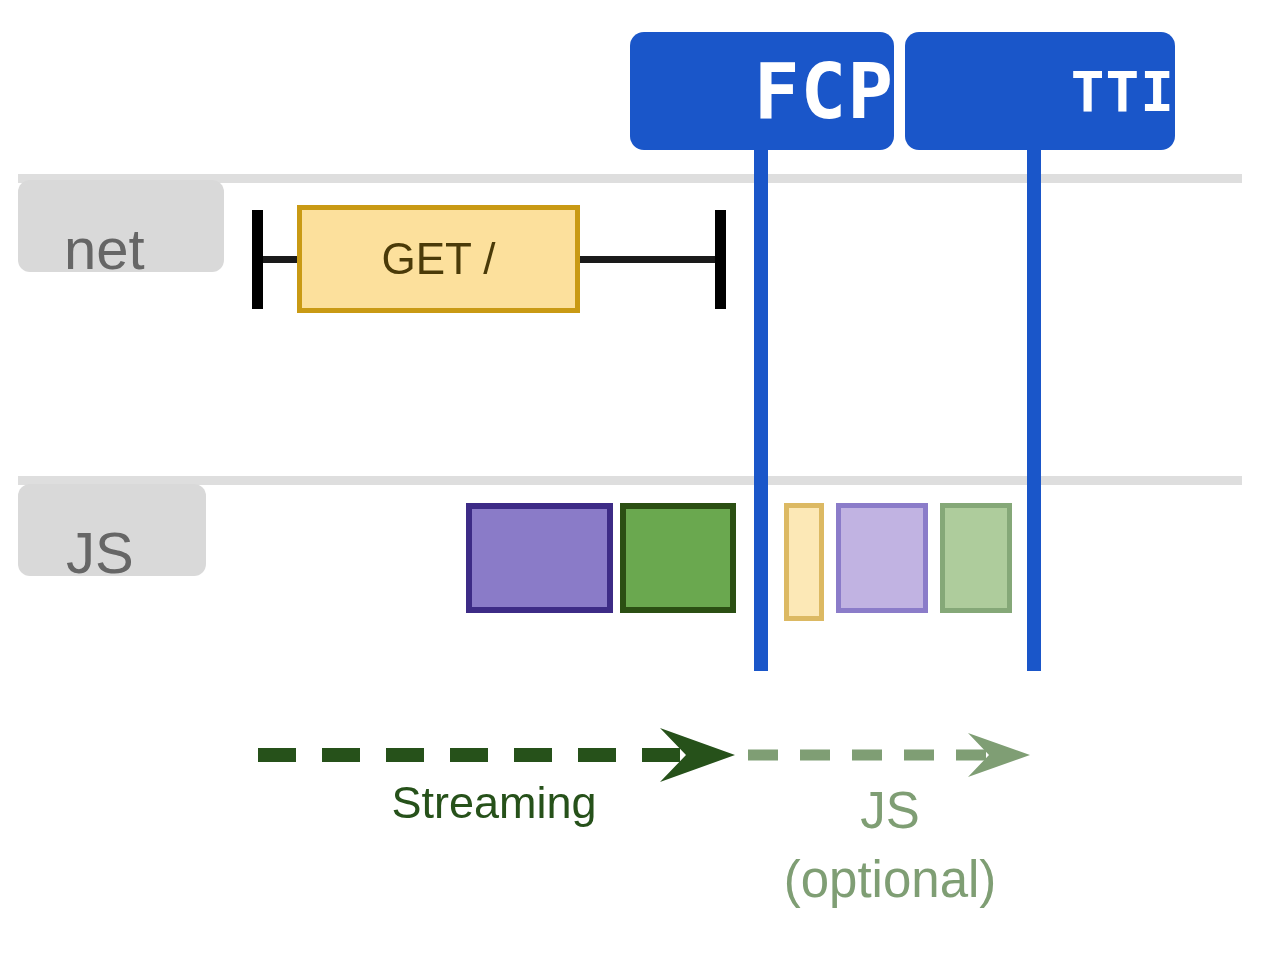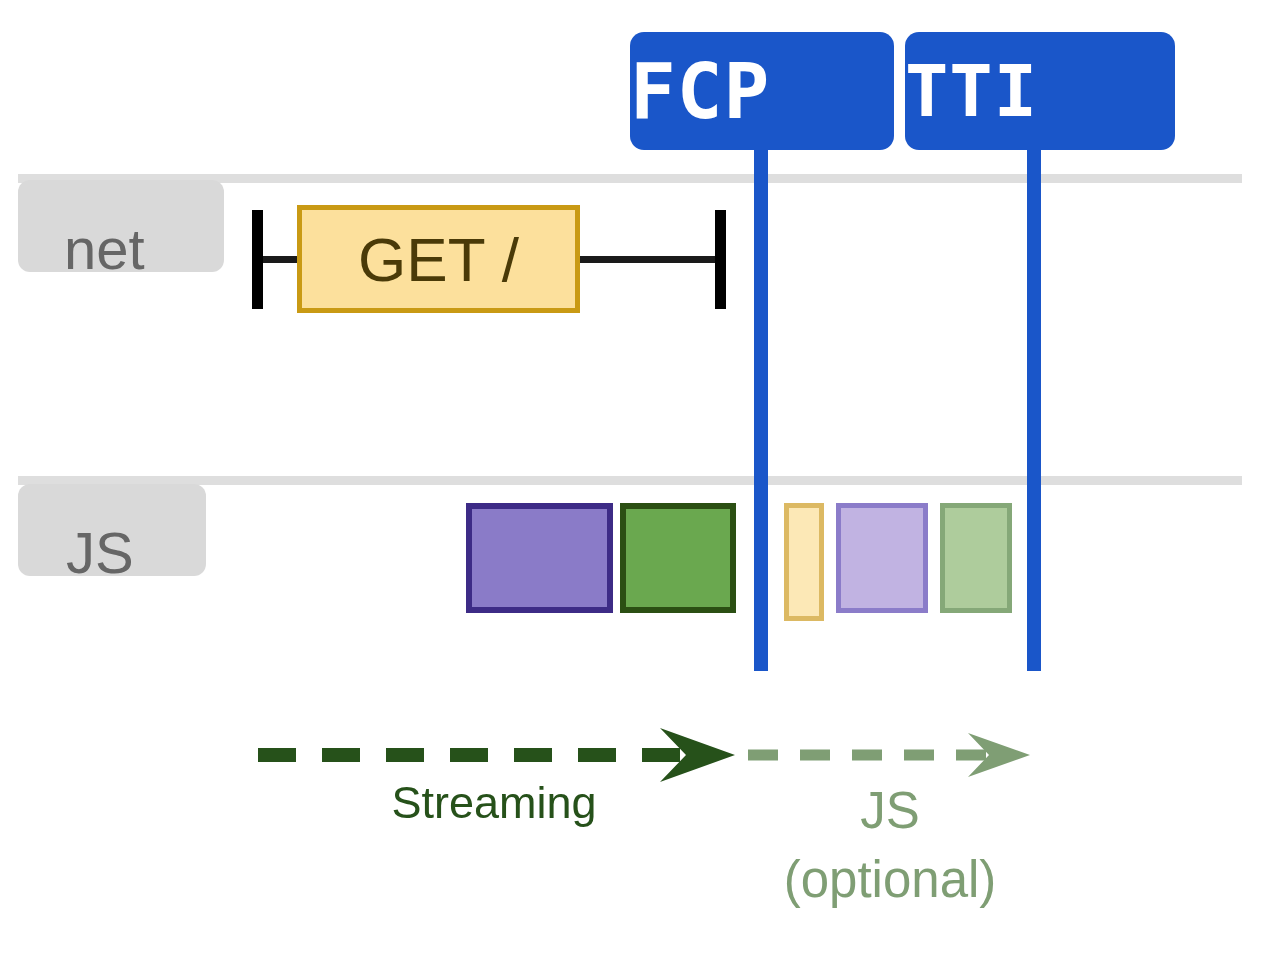--- a/index.html
+++ b/index.html
@@ -19,21 +19,21 @@
     overflow: hidden;
   }
 
   
   .marker-badge {
     position: absolute;
     background: #1a56c9;
     border-radius: 14px;
     display: flex;
     align-items: center;
-    justify-content: flex-start;
+    justify-content: flex-end;
     color: #ffffff;
     font-family: "DejaVu Sans Mono", "Liberation Mono", monospace;
     font-weight: bold;
     letter-spacing: 1px;
     box-sizing: border-box;
   }
   .marker-line {
     position: absolute;
     background: #1a56c9;
   }
@@ -113,41 +113,41 @@
     <span style="font-size:58px; color:#666666;">JS</span>
   </div>
 
   <div class="whisker" style="left:252px; top:256px; width:48px; height:7px;"></div>
   <div class="whisker" style="left:578px; top:256px; width:145px; height:7px;"></div>
 
   <div class="cap" style="left:252px; top:210px; width:11px; height:99px;"></div>
   <div class="cap" style="left:715px; top:210px; width:11px; height:99px;"></div>
 
   <div class="req-box" style="left:297px; top:205px; width:283px; height:108px;">
-    <span style="font-size:62px;">GET /</span>
+    <span style="font-size:44px;">GET /</span>
   </div>
 
   <div class="task" style="left:466px; top:503px; width:147px; height:110px; background:#8a7bc8; border:6px solid #3d2b86;"></div>
 
   <div class="task" style="left:620px; top:503px; width:116px; height:110px; background:#6aa84f; border:6px solid #2b4f13;"></div>
 
   <div class="task" style="left:784px; top:503px; width:40px; height:118px; background:#fce8b6; border:5px solid #dcb963;"></div>
 
   <div class="task" style="left:836px; top:503px; width:92px; height:110px; background:#c1b3e2; border:5px solid #8b7cc9;"></div>
 
   <div class="task" style="left:940px; top:503px; width:72px; height:110px; background:#aecc9c; border:5px solid #85a878;"></div>
 
   <div class="marker-line" style="left:754px; top:148px; width:14px; height:523px;"></div>
   <div class="marker-line" style="left:1027px; top:148px; width:14px; height:523px;"></div>
 
   <div class="marker-badge" style="left:630px; top:32px; width:264px; height:118px; font-size:76px;">
     <span>FCP</span>
   </div>
 
-  <div class="marker-badge" style="left:905px; top:32px; width:270px; height:118px; font-size:72px;">
+  <div class="marker-badge" style="left:905px; top:32px; width:270px; height:118px; font-size:56px;">
     <span>TTI</span>
   </div>
 
   <svg class="anno-svg" style="left:0px; top:0px; width:1272px; height:974px;">
     <line x1="258" y1="755" x2="700" y2="755" stroke="#26511a" stroke-width="14" stroke-dasharray="38 26" stroke-linecap="butt"></line>
     <path d="M 660 728 L 735 755 L 660 782 L 686 755 Z" fill="#26511a"></path>
   </svg>
 
   <svg class="anno-svg" style="left:0px; top:0px; width:1272px; height:974px;">
     <line x1="748" y1="755" x2="1000" y2="755" stroke="#7f9e74" stroke-width="11" stroke-dasharray="30 22" stroke-linecap="butt"></line>

